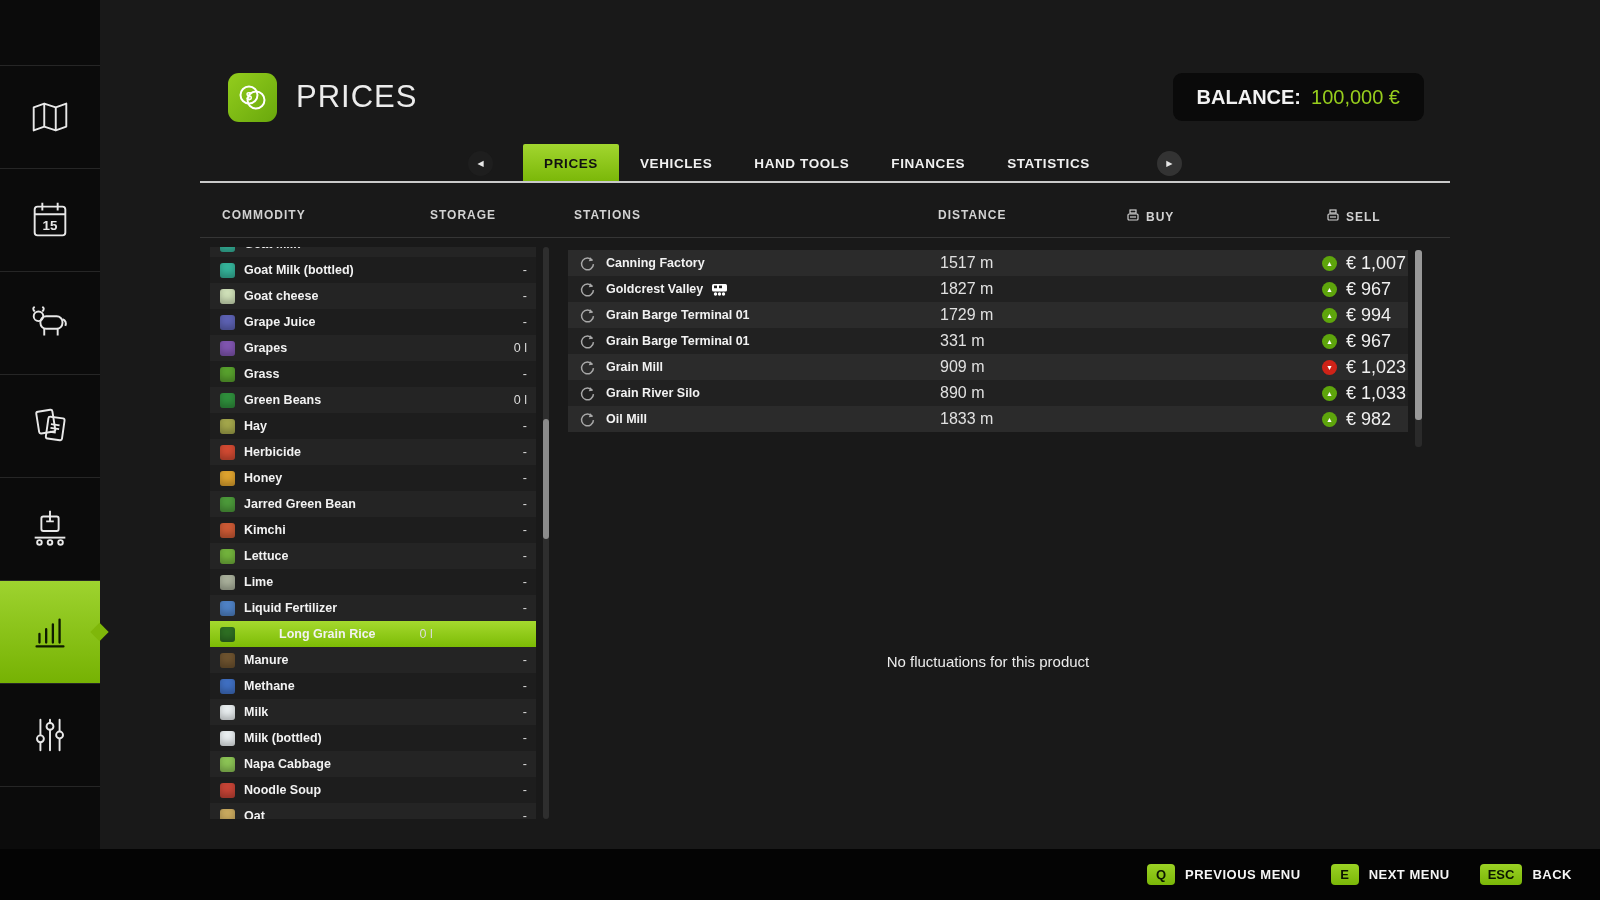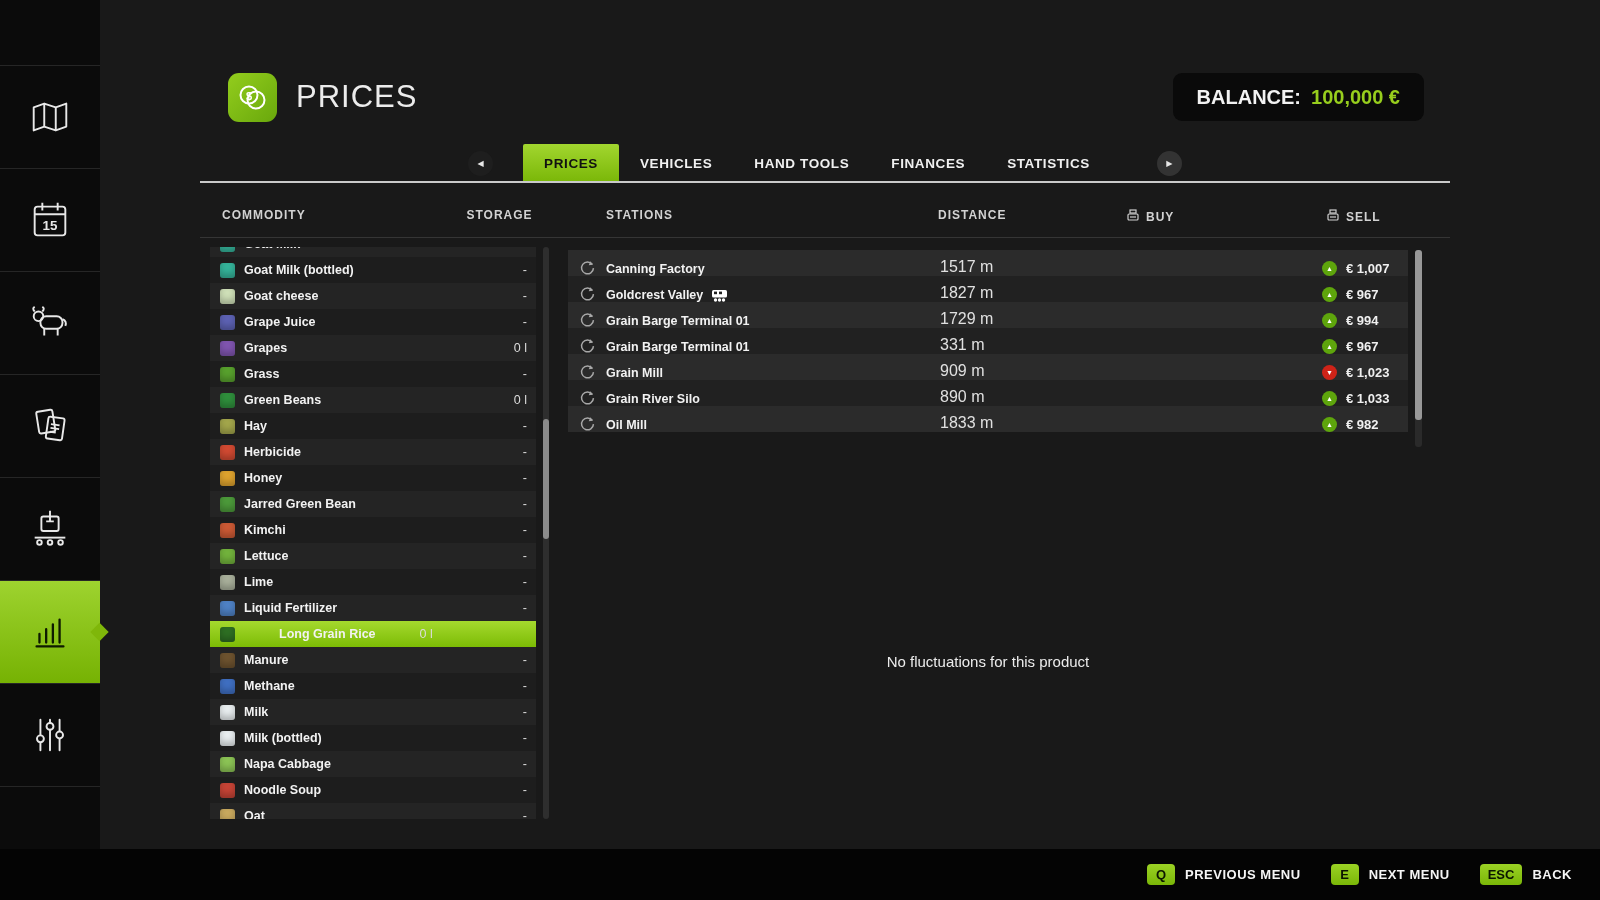--- a/index.html
+++ b/index.html
@@ -16,21 +16,21 @@
   .side-item.active::after{content:"";position:absolute;right:-6px;top:50%;width:13px;height:13px;
              background:#7fb70a;transform:translateY(-50%) rotate(45deg);}
 
   
   .header-icon{position:absolute;left:228px;top:73px;width:49px;height:49px;border-radius:11px;
              background:linear-gradient(135deg,#93cd1d,#69a80c);display:flex;align-items:center;justify-content:center;}
   .page-title{position:absolute;left:296px;top:79px;font-size:31px;font-weight:500;letter-spacing:1px;color:#ececec;}
   .balance{position:absolute;right:176px;top:73px;height:48px;background:#0a0a0a;border-radius:9px;
              display:flex;align-items:center;gap:10px;padding:0 24px;}
   .balance .bl{font-size:20px;font-weight:700;color:#f2f2f2;}
-  .balance .bv{font-size:20px;font-weight:700;color:#97ce1d;}
+  .balance .bv{font-size:20px;font-weight:400;color:#97ce1d;}
 
   
   .tabbar{position:absolute;left:200px;top:144px;width:1250px;height:38px;display:flex;
           align-items:center;justify-content:center;}
   .tab-arrow{width:25px;height:25px;border-radius:50%;display:flex;align-items:center;justify-content:center;
           font-size:8px;color:#e8e8e8;cursor:pointer;flex:0 0 auto;}
   .tab-arrow.left{background:#1e1e1e;margin-right:30px;}
   .tab-arrow.right{background:#333;margin-left:46px;}
   .tab-list{display:flex;height:38px;}
   .tab{display:flex;align-items:center;padding:0 21px;font-size:13.5px;font-weight:700;letter-spacing:.6px;
@@ -54,33 +54,33 @@
   .c-label{margin-left:9px;font-size:12.5px;font-weight:700;color:#f2f2f2;white-space:nowrap;}
   .c-val{margin-left:auto;font-size:12.5px;color:#dcdcdc;}
   .c-row.selected .c-label,.c-row.selected .c-val{color:#14230
 
 0;margin-left:44px;}
   .c-scroll{position:absolute;left:543px;top:247px;width:6px;height:572px;background:#2e2e2e;border-radius:3px;cursor:pointer;}
   .c-thumb{position:absolute;left:0;top:172px;width:6px;height:120px;background:#8b8b8b;border-radius:3px;}
 
   
   .stations-wrap{position:absolute;left:568px;top:250px;width:840px;height:197px;overflow:hidden;}
-  .s-row{position:relative;display:flex;align-items:flex-end;height:26px;padding:0 10px;cursor:pointer;}
+  .s-row{position:relative;display:flex;align-items:center;height:26px;padding:0 10px;cursor:pointer;}
   .s-row:nth-child(odd){background:#2b2b2b;}
   .s-row:nth-child(even){background:#212121;}
   .s-icon{width:18px;height:18px;flex:0 0 auto;display:flex;align-items:center;justify-content:center;}
   .s-label{margin-left:10px;font-size:12.5px;font-weight:700;color:#f2f2f2;display:flex;align-items:center;gap:8px;}
   .train{display:none;}
   .s-dist{position:absolute;left:372px;font-size:16px;color:#e0e0e0;}
   .s-sell{position:absolute;left:754px;display:flex;align-items:center;gap:9px;}
   .trend{width:15px;height:15px;border-radius:50%;display:flex;align-items:center;justify-content:center;
          font-size:7px;color:#fff;}
   .trend.up{background:#5ea50c;}
   .trend.down{background:#cf2318;}
-  .s-price{font-size:13px;font-weight:700;color:#f0f0f0;}
+  .s-price{font-size:18px;font-weight:400;color:#f0f0f0;}
   .s-scroll{position:absolute;left:1415px;top:250px;width:7px;height:197px;background:#2a2a2a;border-radius:3px;cursor:pointer;}
   .s-thumb{position:absolute;left:0;top:0;width:7px;height:170px;background:#989898;border-radius:3px;}
 
   .no-fluct{position:absolute;left:568px;top:653px;width:840px;text-align:center;font-size:15px;color:#ececec;}
 
   
   .footer{position:absolute;left:0;bottom:0;width:1600px;height:51px;background:#040404;z-index:6;
           display:flex;align-items:center;justify-content:flex-end;gap:30px;padding-right:28px;box-sizing:border-box;}
   .hint{display:flex;align-items:center;gap:10px;cursor:pointer;}
   .key{background:linear-gradient(180deg,#9bd224,#7ab708);color:#0c1600;font-size:13px;font-weight:700;
@@ -191,22 +191,22 @@
         <div class="tab">VEHICLES</div>
         <div class="tab">HAND TOOLS</div>
         <div class="tab">FINANCES</div>
         <div class="tab">STATISTICS</div>
       </div>
     <div class="tab-arrow right">▶</div>
   </div>
   <div class="tab-underline"></div>
 
   <div class="colhead" style="left:222px">COMMODITY</div>
-  <div class="colhead" style="left:452px;width:95px;text-align:center">STORAGE</div>
-  <div class="colhead" style="left:606px">STATIONS</div>
+  <div class="colhead" style="left:430px;width:95px;text-align:left">STORAGE</div>
+  <div class="colhead" style="left:574px">STATIONS</div>
   <div class="colhead" style="left:938px">DISTANCE</div>
   <div class="colhead with-icon" style="left:1126px">
     <span>
       <svg width="14" height="14" viewBox="0 0 14 14" fill="none" stroke="#cfcfcf" stroke-width="1.2">
         <rect x="2" y="6" width="10" height="6" rx="1"></rect>
           <rect x="4" y="2" width="6" height="3"></rect>
           <path d="M4 9 h6"></path>
       </svg>
     </span>
     <span>BUY</span>

